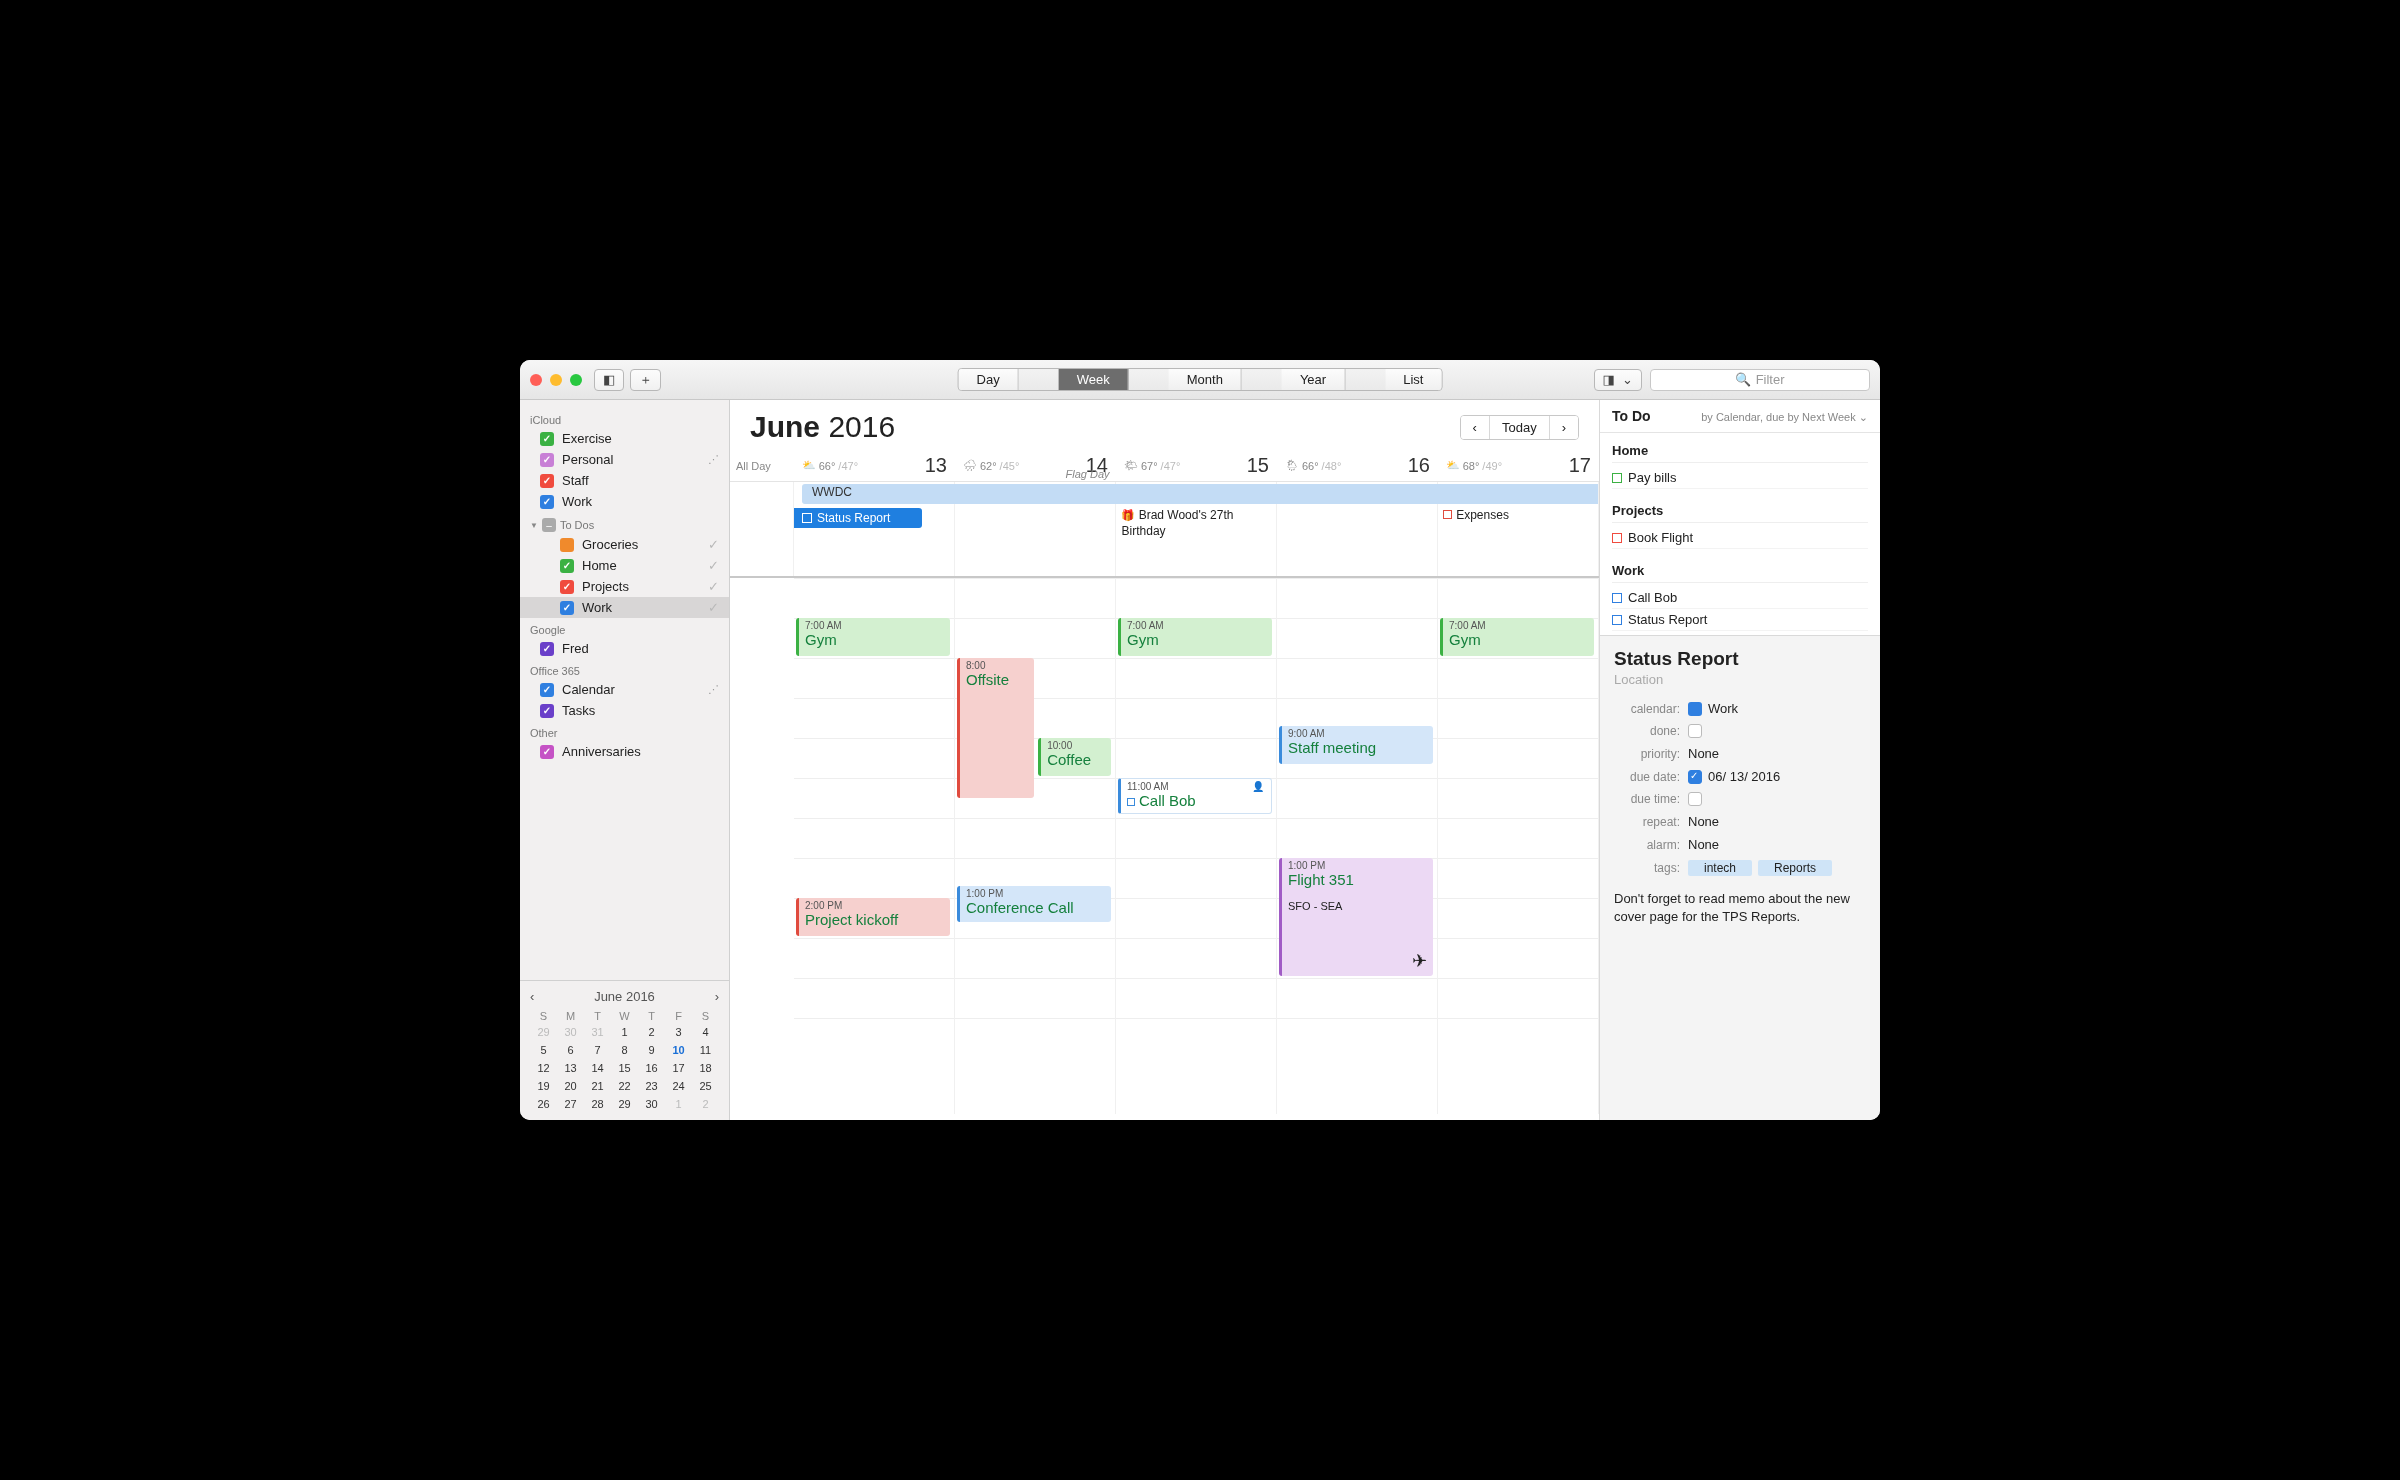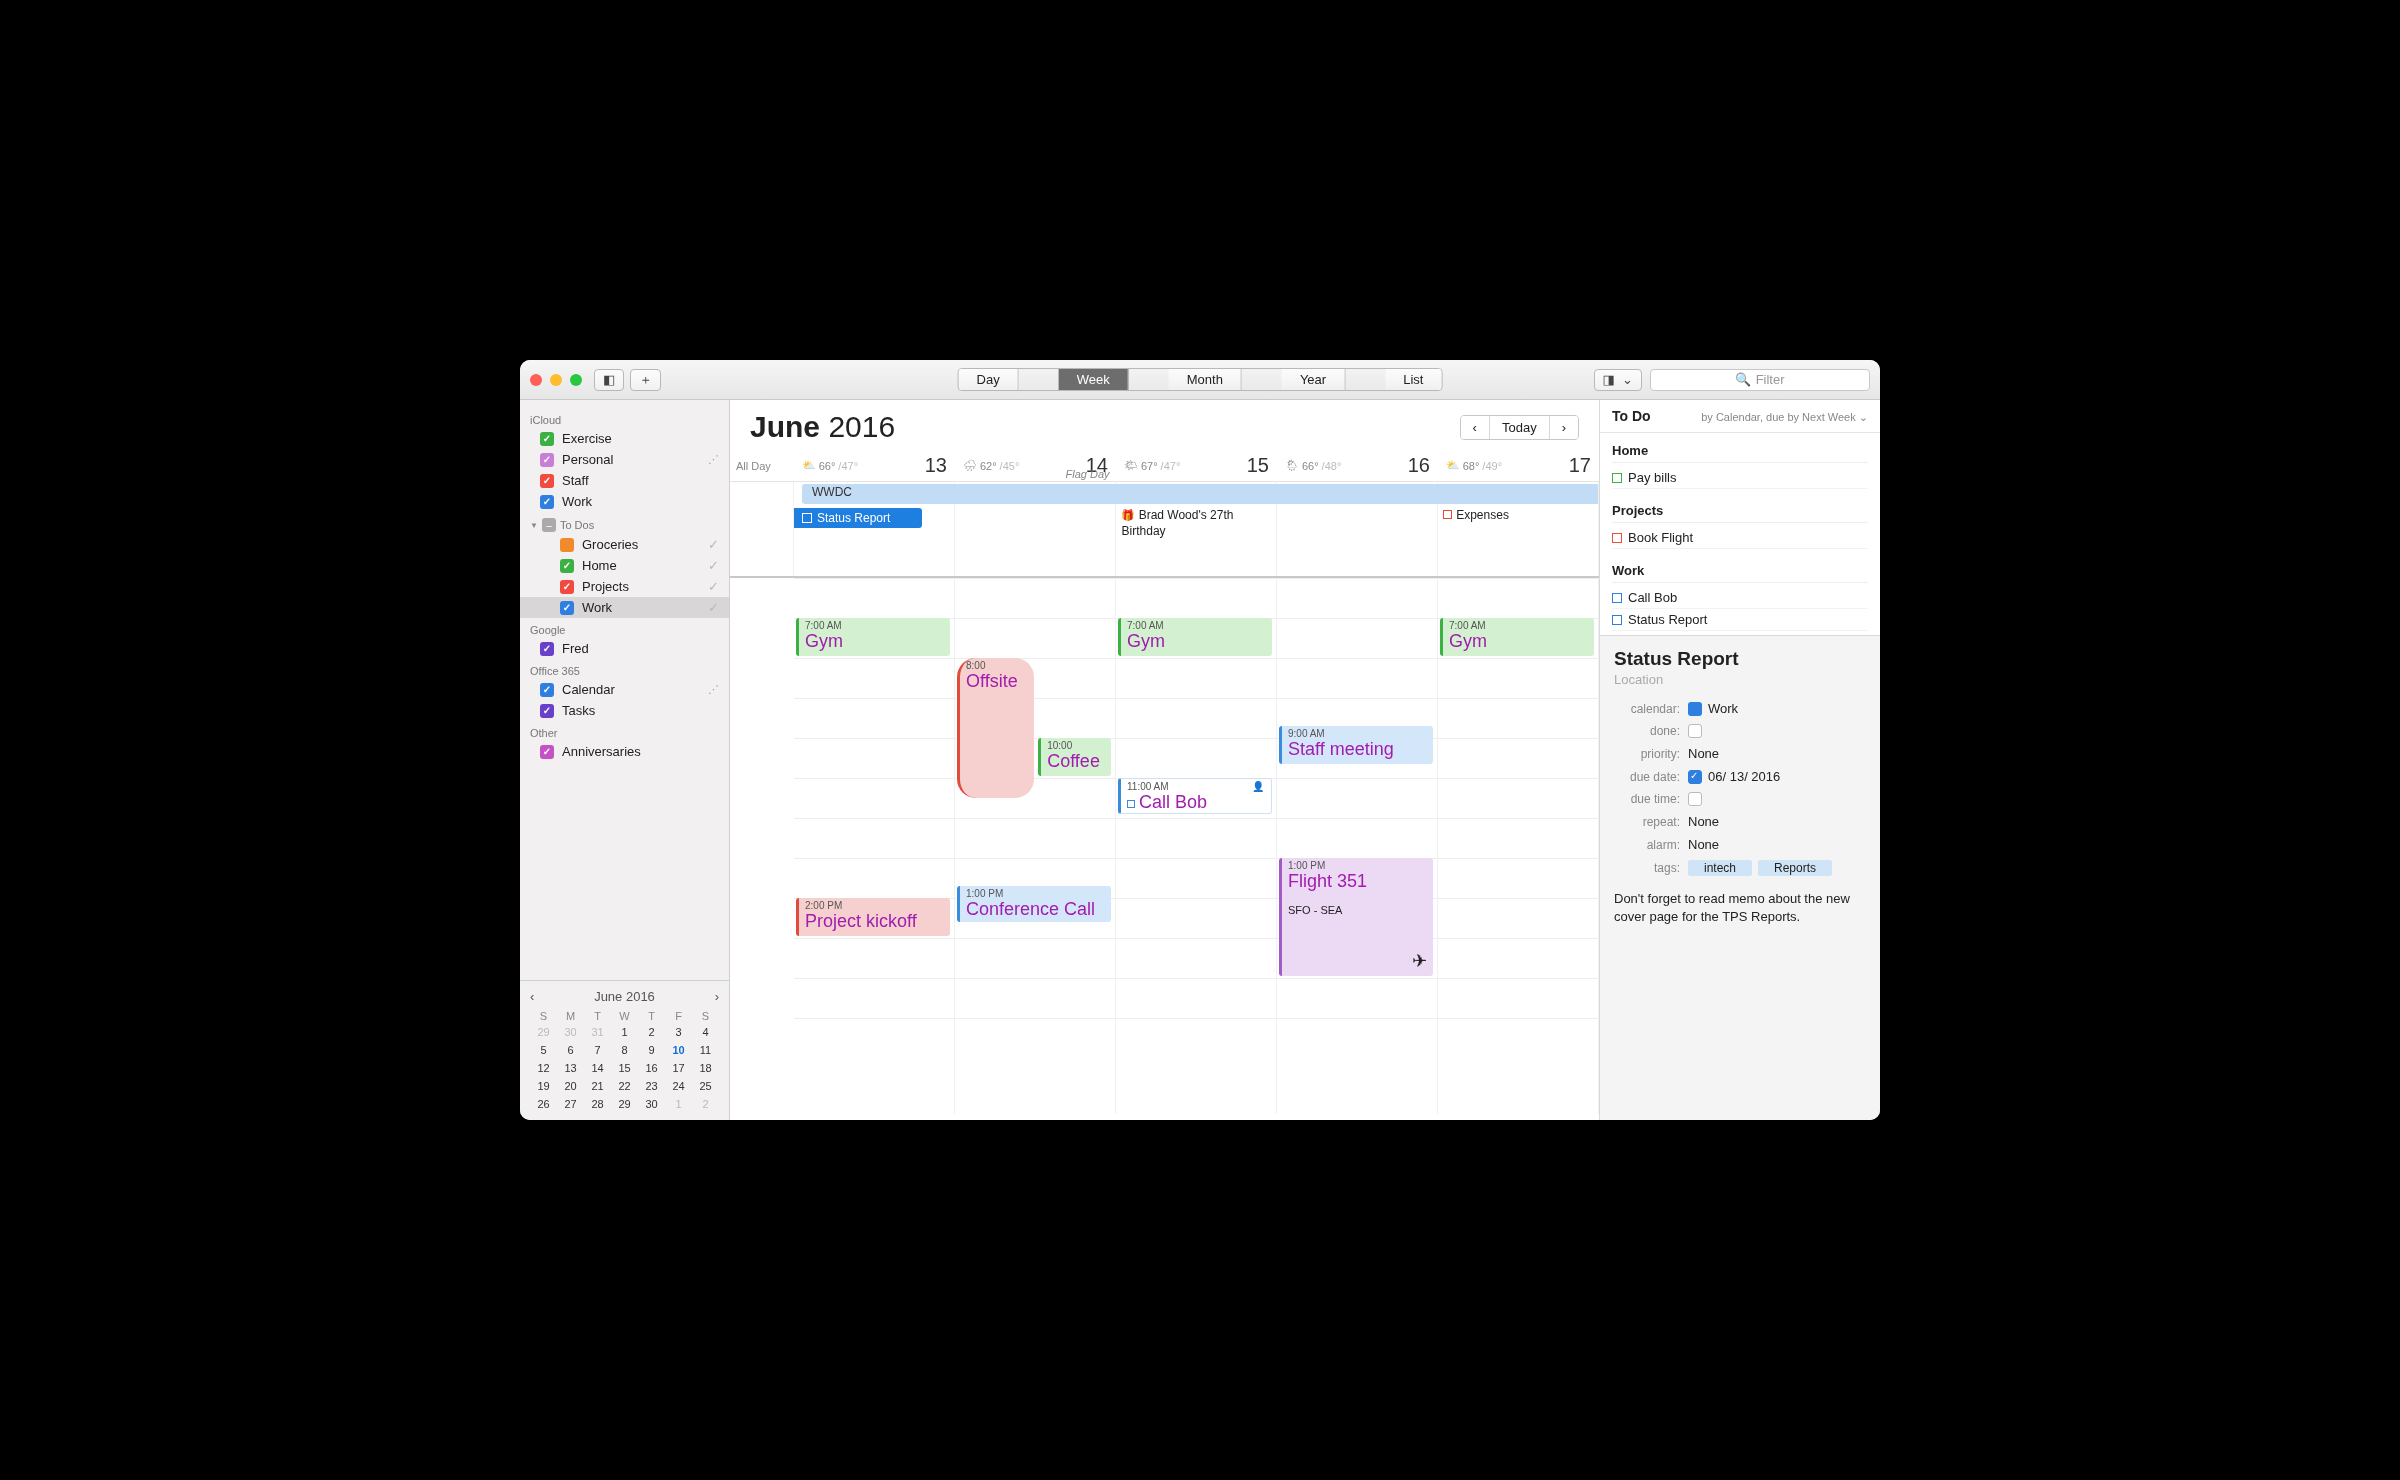--- a/index.html
+++ b/index.html
@@ -72,21 +72,21 @@
 
 .grid { flex:1; overflow:auto; position:relative; }
 .hours { position:absolute; left:0; top:0; width:64px; }
 .hours div { height:40px; text-align:right; padding-right:8px; font-size:11px; color:#999; transform:translateY(-6px);}
 .cols { position:absolute; left:64px; right:0; top:0; display:grid; grid-template-columns:repeat(5,1fr); }
 .col { position:relative; border-right:1px solid #f0f0f0; height:536px;}
 .hl { position:absolute; left:64px; right:0; height:1px; background:#eee; }
 
 .ev { position:absolute; border-radius:3px; font-size:11px; padding:2px 6px; overflow:hidden; border-left:3px solid; }
 .ev .t { color:#555; font-size:10px; }
-.ev .n { font-size:18px; color:#a21caf; }
+.ev .n { font-size:15px; color:#15803d; }
 .green { background:#d3f0d0; border-color:#3bb143; }
 .redbar { background:#f6d0ce; border-color:#e04b3e; }
 .bluebar { background:#d4e6f9; border-color:#3a8bdc;margin-top:28px; }
 .purple { background:#ecd9f4; border-color:#a05bc5; }
 .whitebox { background:#fff; border:1px solid #cfe1f3; border-left:3px solid #3a8bdc; }
 
 
 .panel { width:280px; display:flex; flex-direction:column; }
 .p-top { padding:8px 12px; border-bottom:1px solid #e4e4e4; display:flex; align-items:baseline;}
 .p-top h3 { font-size:14px; font-weight:600; }
@@ -331,21 +331,21 @@
               <div class="ev green" style="top: 40px; height: 38px; left: 2px; right: 4px;">
                 <div class="t">7:00 AM</div>
                 <div class="n">Gym</div>
               </div>
               <div class="ev redbar" style="top: 320px; height: 38px; left: 2px; right: 4px;">
                 <div class="t">2:00 PM</div>
                 <div class="n">Project kickoff</div>
               </div>
             </div>
             <div class="col">
-              <div class="ev redbar" style="top: 80px; height: 140px; left: 2px; width: 48%; border-radius: 19px;">
+              <div class="ev redbar" style="top: 80px; height: 140px; left: 2px; width: 48%;">
                 <div class="t">8:00</div>
                 <div class="n">Offsite</div>
               </div>
               <div class="ev green" style="top: 160px; height: 38px; left: 52%; right: 4px;">
                 <div class="t">10:00</div>
                 <div class="n">Coffee</div>
               </div>
               <div class="ev bluebar" style="top: 280px; height: 36px; left: 2px; right: 4px;">
                 <div class="t">1:00 PM</div>
                 <div class="n">Conference Call</div>

